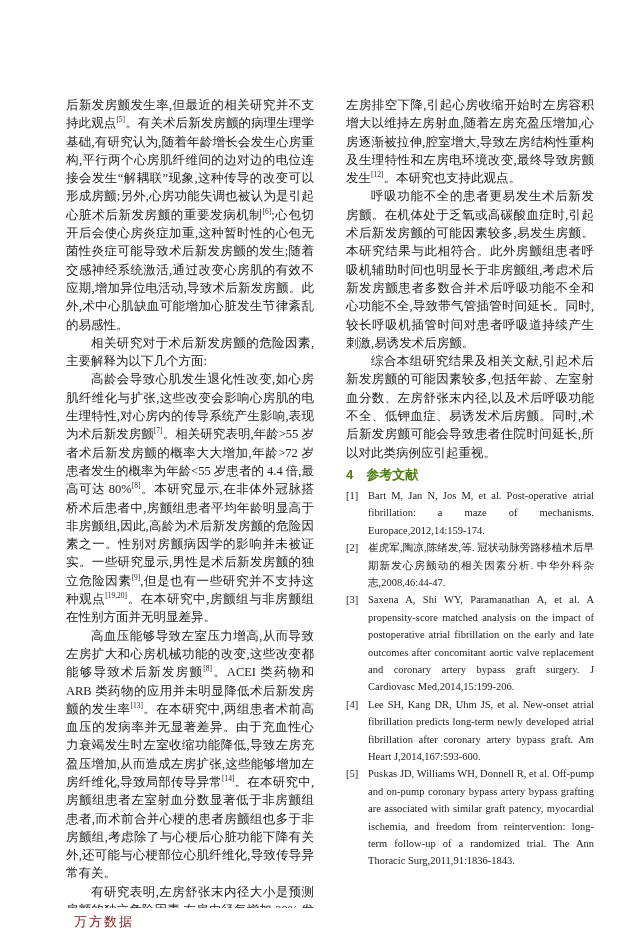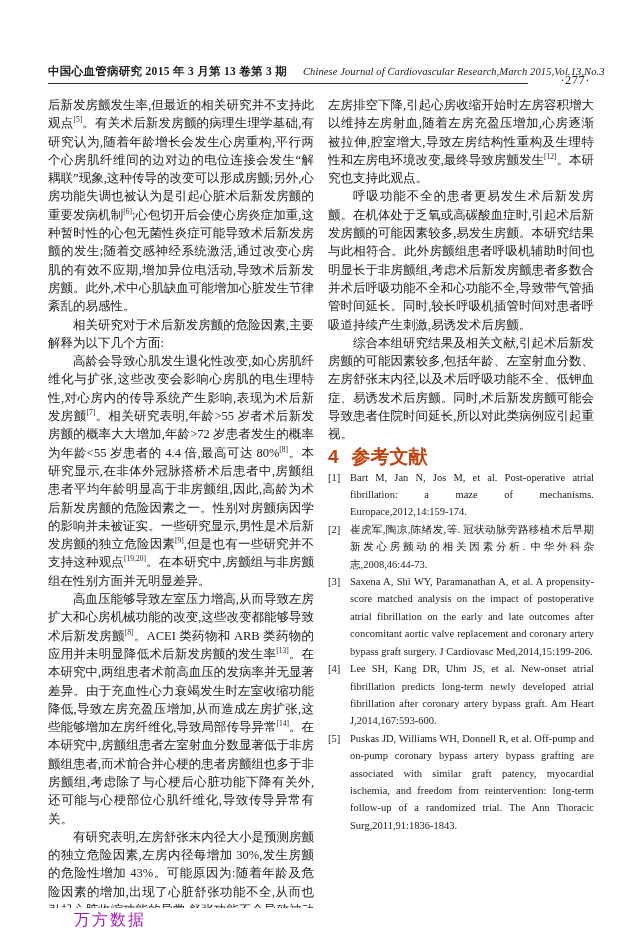--- a/index.html
+++ b/index.html
@@ -14,56 +14,48 @@
   .header-row{display:flex;align-items:baseline;gap:16px;white-space:nowrap;}
   .journal-cn{font-size:11.5px;font-weight:bold;letter-spacing:.3px;}
   .journal-en{font-size:10.5px;font-style:italic;letter-spacing:.1px;}
   .header-rule{border-bottom:1.6px solid #2b2b2b;margin-top:4px;width:480px;}
   .page-number{position:absolute;right:0;top:9px;font-size:12.5px;letter-spacing:.5px;}
   
   .columns{
     position:absolute;top:96px;left:48px;width:546px;height:812px;
     display:flex;gap:14px;overflow:hidden;
   }
-  .col{width:266px;height:100%;overflow:hidden;}
+  .col{width:266px;height:100%;overflow:hidden;margin-left:18px;}
   .para{
     margin:0;font-size:12.5px;line-height:18.3px;text-align:justify;
     text-justify:inter-ideograph;
   }
   .para.indent{text-indent:2em;}
   .para sup{font-size:7.5px;line-height:0;vertical-align:super;}
   
   .refs-heading{
-    margin:3px 0 2px 0;font-size:19px;line-height:20px;font-weight:bold;
-    font-family:"Liberation Sans","DejaVu Sans",sans-serif;color:#c2410c;
+    margin:3px 0 2px 0;font-size:13px;line-height:20px;font-weight:bold;
+    font-family:"Liberation Sans","DejaVu Sans",sans-serif;color:#4d7c0f;
   }
   .refs-heading .num{margin-right:13px;}
   .ref{display:flex;font-size:10.5px;line-height:17.4px;}
   .ref-marker{flex:0 0 22px;}
   .ref-text{flex:1;text-align:justify;}
   
   .watermark{
     position:absolute;left:74px;bottom:20px;
     font-family:"Liberation Sans","DejaVu Sans",sans-serif;
-    font-size:16px;letter-spacing:2px;color:#a21caf;
+    font-size:13px;letter-spacing:2px;color:#7f1d1d;
   }
 </style>
 </head>
 <body>
 
 <div class="page">
 
-  <header class="header">
-    <div class="header-row">
-      <span class="journal-cn">中国心血管病研究 2015 年 3 月第 13 卷第 3 期</span>
-      <span class="journal-en">Chinese Journal of Cardiovascular Research,March 2015,Vol.13,No.3</span>
-    </div>
-    <div class="header-rule"></div>
-    <span class="page-number">·277·</span>
-  </header>
 
   <main class="columns">
     <section class="col">
       <div id="left-paras">
           <p class="para">后新发房颤发生率,但最近的相关研究并不支持此观点<sup>[5]</sup>。有关术后新发房颤的病理生理学基础,有研究认为,随着年龄增长会发生心房重构,平行两个心房肌纤维间的边对边的电位连接会发生“解耦联”现象,这种传导的改变可以形成房颤;另外,心房功能失调也被认为是引起心脏术后新发房颤的重要发病机制<sup>[6]</sup>;心包切开后会使心房炎症加重,这种暂时性的心包无菌性炎症可能导致术后新发房颤的发生;随着交感神经系统激活,通过改变心房肌的有效不应期,增加异位电活动,导致术后新发房颤。此外,术中心肌缺血可能增加心脏发生节律紊乱的易感性。</p>
           <p class="para indent">相关研究对于术后新发房颤的危险因素,主要解释为以下几个方面:</p>
           <p class="para indent">高龄会导致心肌发生退化性改变,如心房肌纤维化与扩张,这些改变会影响心房肌的电生理特性,对心房内的传导系统产生影响,表现为术后新发房颤<sup>[7]</sup>。相关研究表明,年龄&gt;55 岁者术后新发房颤的概率大大增加,年龄&gt;72 岁患者发生的概率为年龄&lt;55 岁患者的 4.4 倍,最高可达 80%<sup>[8]</sup>。本研究显示,在非体外冠脉搭桥术后患者中,房颤组患者平均年龄明显高于非房颤组,因此,高龄为术后新发房颤的危险因素之一。性别对房颤病因学的影响并未被证实。一些研究显示,男性是术后新发房颤的独立危险因素<sup>[9]</sup>,但是也有一些研究并不支持这种观点<sup>[19,20]</sup>。在本研究中,房颤组与非房颤组在性别方面并无明显差异。</p>
           <p class="para indent">高血压能够导致左室压力增高,从而导致左房扩大和心房机械功能的改变,这些改变都能够导致术后新发房颤<sup>[8]</sup>。ACEI 类药物和 ARB 类药物的应用并未明显降低术后新发房颤的发生率<sup>[13]</sup>。在本研究中,两组患者术前高血压的发病率并无显著差异。由于充血性心力衰竭发生时左室收缩功能降低,导致左房充盈压增加,从而造成左房扩张,这些能够增加左房纤维化,导致局部传导异常<sup>[14]</sup>。在本研究中,房颤组患者左室射血分数显著低于非房颤组患者,而术前合并心梗的患者房颤组也多于非房颤组,考虑除了与心梗后心脏功能下降有关外,还可能与心梗部位心肌纤维化,导致传导异常有关。</p>
           <p class="para indent">有研究表明,左房舒张末内径大小是预测房颤的独立危险因素,左房内径每增加 30%,发生房颤的危险性增加 43%。可能原因为:随着年龄及危险因素的增加,出现了心脏舒张功能不全,从而也引起心脏收缩功能的异常,舒张功能不全导致被动性</p>
         </div>
@@ -77,21 +69,21 @@
       <h2 class="refs-heading">
         <span class="num">4</span><span>参考文献</span>
       </h2>
       <div id="refs-list">
           <div class="ref">
             <span class="ref-marker">[1]</span>
             <span class="ref-text">Bart M, Jan N, Jos M, et al. Post-operative atrial fibrillation: a maze of mechanisms. Europace,2012,14:159-174.</span>
           </div>
           <div class="ref">
             <span class="ref-marker">[2]</span>
-            <span class="ref-text">崔虎军,陶凉,陈绪发,等. 冠状动脉旁路移植术后早期新发心房颤动的相关因素分析. 中华外科杂志,2008,46:44-73.</span>
+            <span class="ref-text">崔虎军,陶凉,陈绪发,等. 冠状动脉旁路移植术后早期新发心房颤动的相关因素分析. 中华外科杂志,2008,46:44-47.</span>
           </div>
           <div class="ref">
             <span class="ref-marker">[3]</span>
             <span class="ref-text">Saxena A, Shi WY, Paramanathan A, et al. A propensity-score matched analysis on the impact of postoperative atrial fibrillation on the early and late outcomes after concomitant aortic valve replacement and coronary artery bypass graft surgery. J Cardiovasc Med,2014,15:199-206.</span>
           </div>
           <div class="ref">
             <span class="ref-marker">[4]</span>
             <span class="ref-text">Lee SH, Kang DR, Uhm JS, et al. New-onset atrial fibrillation predicts long-term newly developed atrial fibrillation after coronary artery bypass graft. Am Heart J,2014,167:593-600.</span>
           </div>
           <div class="ref">

